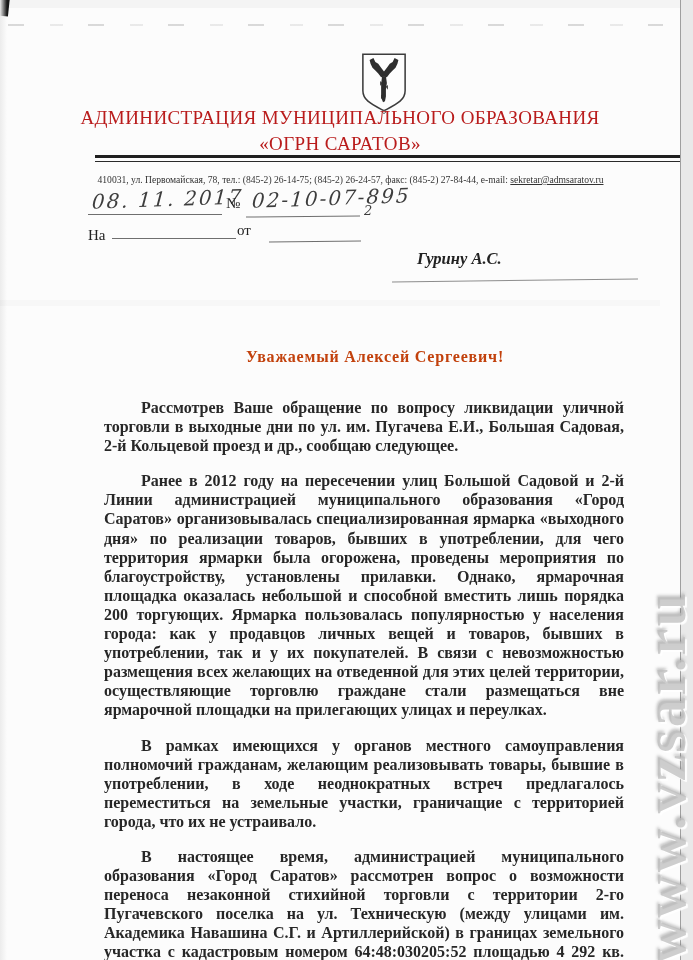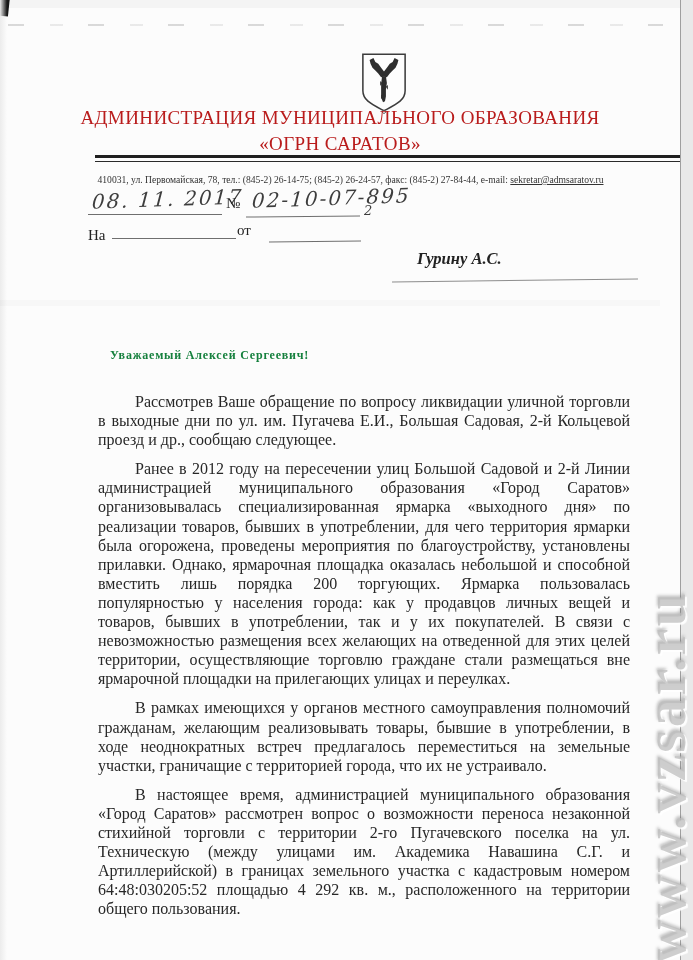--- a/index.html
+++ b/index.html
@@ -47,25 +47,25 @@
   .ot-label{top:222px;left:237px;}
   .uline{position:absolute;height:1px;background:#6f6f6f;}
   .ul-date{top:214px;left:88px;width:134px;}
   .ul-num{top:216px;left:246px;width:114px;transform:rotate(-.5deg);}
   .ul-na{top:238px;left:112px;width:124px;}
   .ul-ot{top:241px;left:269px;width:92px;transform:rotate(-.6deg);}
 
   
   .addressee{position:absolute;top:249px;left:404px;font-size:16.5px;font-weight:bold;font-style:italic;color:#222;margin-left:13px;}
   .addr-line{position:absolute;top:280px;left:392px;width:246px;height:1px;background:#8d8d8d;transform:rotate(-.7deg);}
-  .salutation{position:absolute;top:348px;left:88px;width:552px;text-align:left;
-    font-size:12px;font-weight:bold;letter-spacing:.8px;color:#15803d;padding-left:22px;box-sizing:border-box;}
+  .salutation{position:absolute;top:348px;left:88px;width:552px;text-align:center;
+    font-size:16px;font-weight:bold;letter-spacing:.8px;color:#c2410c;padding-left:22px;box-sizing:border-box;}
   .body{position:absolute;top:382px;left:88px;width:552px;z-index:2;
     font-size:16px;line-height:19.1px;text-align:justify;color:#272727;}
-  .body p{margin:10px;text-indent:37px;}
+  .body p{margin:16px;text-indent:37px;font-weight:bold;}
 
   
   .watermark{position:absolute;top:963px;left:631px;width:380px;height:64px;
     transform:rotate(-90deg);transform-origin:top left;z-index:3;
     font-family:"Liberation Serif", serif;font-weight:bold;font-size:60px;letter-spacing:2px;
     color:rgba(190,190,190,.75);
     text-shadow:-2px 2px 1px rgba(255,255,255,.95), 2px -1px 3px rgba(110,110,110,.4);
     white-space:nowrap;}
 </style>
 </head>

